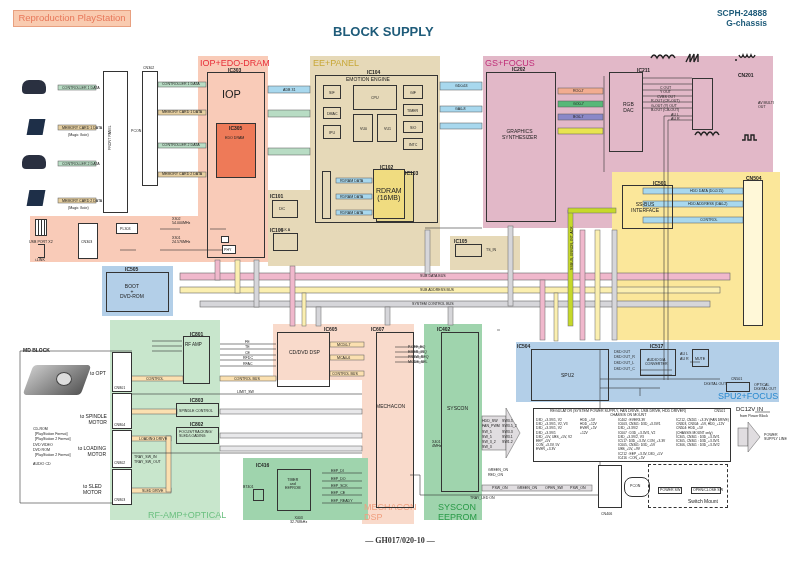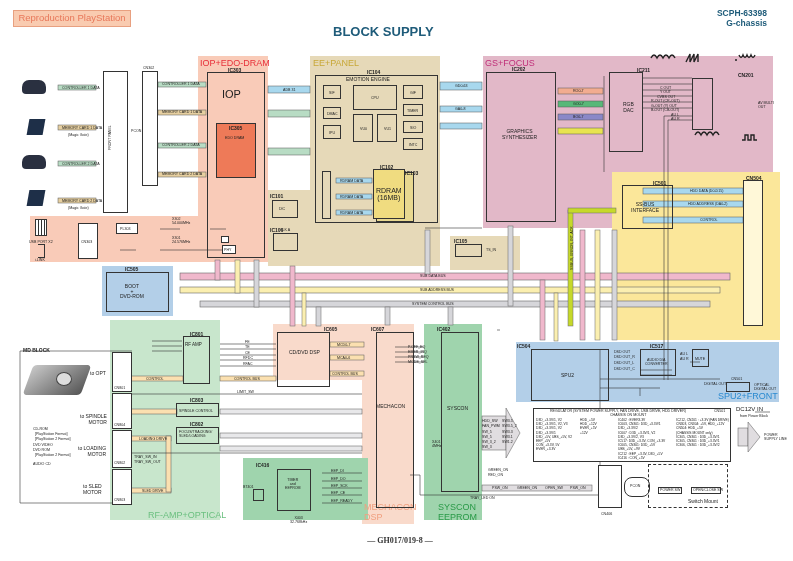--- a/index.html
+++ b/index.html
@@ -29,28 +29,28 @@
 <div class="region" style="left:516px;top:342px;width:263px;height:60px;background:#b3cfe8;"></div>
 <div class="region" style="left:110px;top:320px;width:110px;height:200px;background:#c8e6cc;"></div>
 <div class="region" style="left:273px;top:324px;width:122px;height:56px;background:#f9dacb;"></div>
 <div class="region" style="left:362px;top:324px;width:52px;height:200px;background:#f9dacb;"></div>
 <div class="region" style="left:424px;top:324px;width:58px;height:196px;background:#9fd4ad;"></div>
 <div class="region" style="left:243px;top:458px;width:125px;height:62px;background:#9fd4ad;"></div>
 
 <div class="abs" style="left:13px;top:10px;width:118px;height:17px;background:#f9cbb0;border:1px solid #e8a080;box-sizing:border-box;"></div>
 <div class="abs" style="left:13px;top:12px;width:118px;text-align:center;font-size:9.5px;color:#e8785a;">Reproduction PlayStation</div>
 <div class="abs" style="left:333px;top:24px;font-size:13px;font-weight:bold;color:#1f5c7a;">BLOCK SUPPLY</div>
-<div class="abs" style="left:700px;top:8px;width:67px;text-align:right;font-size:8.5px;font-weight:bold;color:#1f5c7a;">SCPH-63398</div>
+<div class="abs" style="left:700px;top:8px;width:67px;text-align:right;font-size:8.5px;font-weight:bold;color:#1f5c7a;">SCPH-24888</div>
 <div class="abs" style="left:700px;top:18px;width:67px;text-align:right;font-size:8.5px;font-weight:bold;color:#1f5c7a;">G-chassis</div>
-<div class="abs" style="left:300px;top:536px;width:200px;text-align:center;font-size:8px;font-family:'Liberation Serif',serif;font-weight:bold;color:#333;">— GH017/019-8 —</div>
+<div class="abs" style="left:300px;top:536px;width:200px;text-align:center;font-size:8px;font-family:'Liberation Serif',serif;font-weight:bold;color:#333;">— GH017/020-10 —</div>
 
 <div class="rlabel" style="left:200px;top:58px;color:#e8303a;">IOP+EDO-DRAM</div>
 <div class="rlabel" style="left:313px;top:58px;color:#c8a838;">EE+PANEL</div>
 <div class="rlabel" style="left:485px;top:58px;color:#c0307a;">GS+FOCUS</div>
-<div class="rlabel" style="left:718px;top:391px;color:#2a8ad0;">SPU2+FRONT</div>
+<div class="rlabel" style="left:718px;top:391px;color:#2a8ad0;">SPU2+FOCUS</div>
 <div class="rlabel" style="left:148px;top:510px;color:#6cc080;">RF-AMP+OPTICAL</div>
 <div class="rlabel" style="left:364px;top:502px;color:#f0a080;line-height:10px;white-space:pre;">MECHACON
 DSP</div>
 <div class="rlabel" style="left:438px;top:502px;color:#2a9a48;line-height:10px;white-space:pre;">SYSCON
 EEPROM</div>
 
 <svg width="793" height="561">
   <defs>
     <marker id="ah" markerWidth="4" markerHeight="4" refX="3" refY="2" orient="auto">
         <path d="M0,0 L4,2 L0,4 z" fill="#333"></path>

